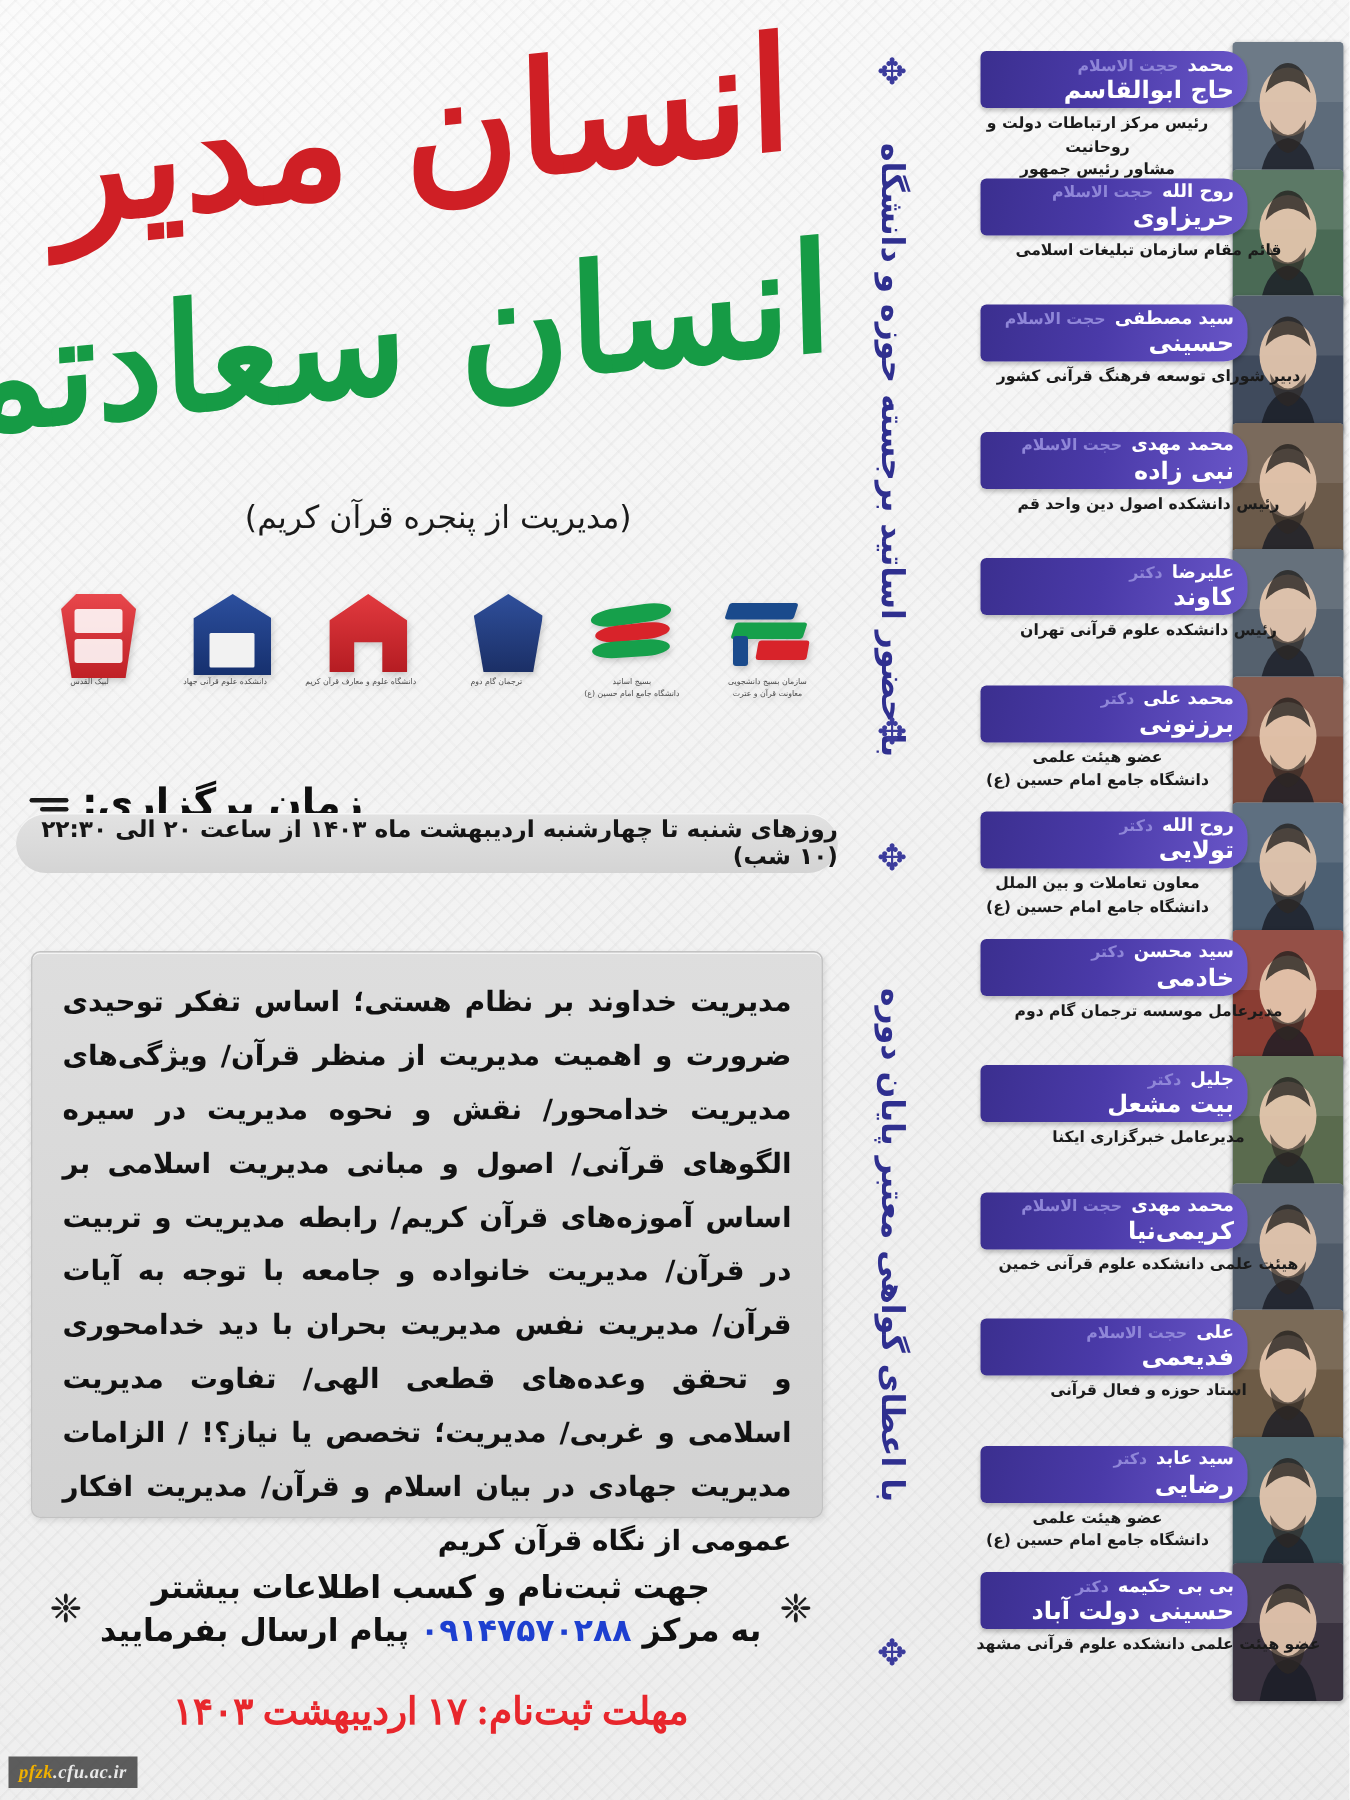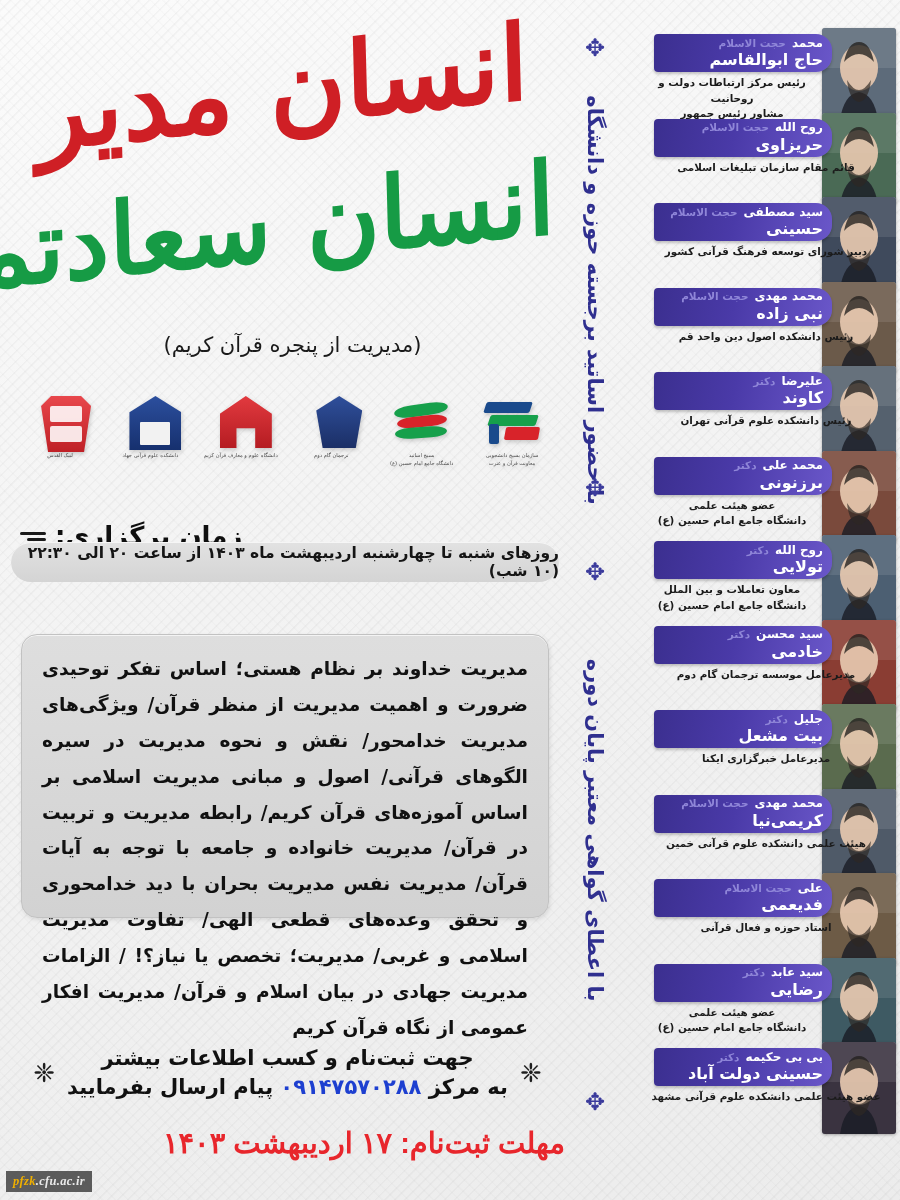--- a/index.html
+++ b/index.html
@@ -187,23 +187,23 @@
     display: flex; align-items: center; justify-content: center;
     font-size: 15.5px; font-weight: bold; color: #151515;
     direction: rtl;
     box-shadow: inset 0 1px 0 rgba(255,255,255,0.7);
     font-family: "DejaVu Sans", sans-serif;
   }
 
   .topics-box {
     position: absolute;
     top: 634px; right: 16px;
-    width: 528px; height: 284px;
+    width: 528px; height: 378px;
     background: linear-gradient(180deg,#dedede,#d2d2d2);
-    border-radius: 16px;
+    border-radius: 6px;
     border: 1px solid #c2c2c2;
     padding: 16px 20px;
     direction: rtl;
     box-shadow: inset 0 1px 0 rgba(255,255,255,0.65), 1px 2px 4px rgba(0,0,0,0.10);
   }
   .topics-text {
     font-size: 18.6px;
     line-height: 1.93;
     color: #111;
     text-align: justify;
@@ -229,23 +229,24 @@
   }
   .reg-l2 {
     font-size: 21px; font-weight: bold; color: #111; white-space: nowrap;
     margin-top: 5px; font-family: "DejaVu Sans", sans-serif;
   }
   .phone { color: #1d3fd0; letter-spacing: 0px; }
 
   .deadline {
     position: absolute;
     top: 1126px; right: 0; width: 555px;
-    font-size: 29px; font-weight: bold; color: #e8262c;
-    direction: rtl;
-    font-family: Liberation Sans, sans-serif;
+    text-align: center;
+    font-size: 25px; font-weight: bold; color: #e8262c;
+    direction: rtl;
+    font-family: Liberation Serif, serif;
   }
 
   .watermark {
     position: absolute;
     left: 6px; bottom: 8px;
     background: rgba(55,55,55,0.80);
     color: #f0b000;
     font-size: 12.5px;
     font-weight: bold;
     font-style: italic;

